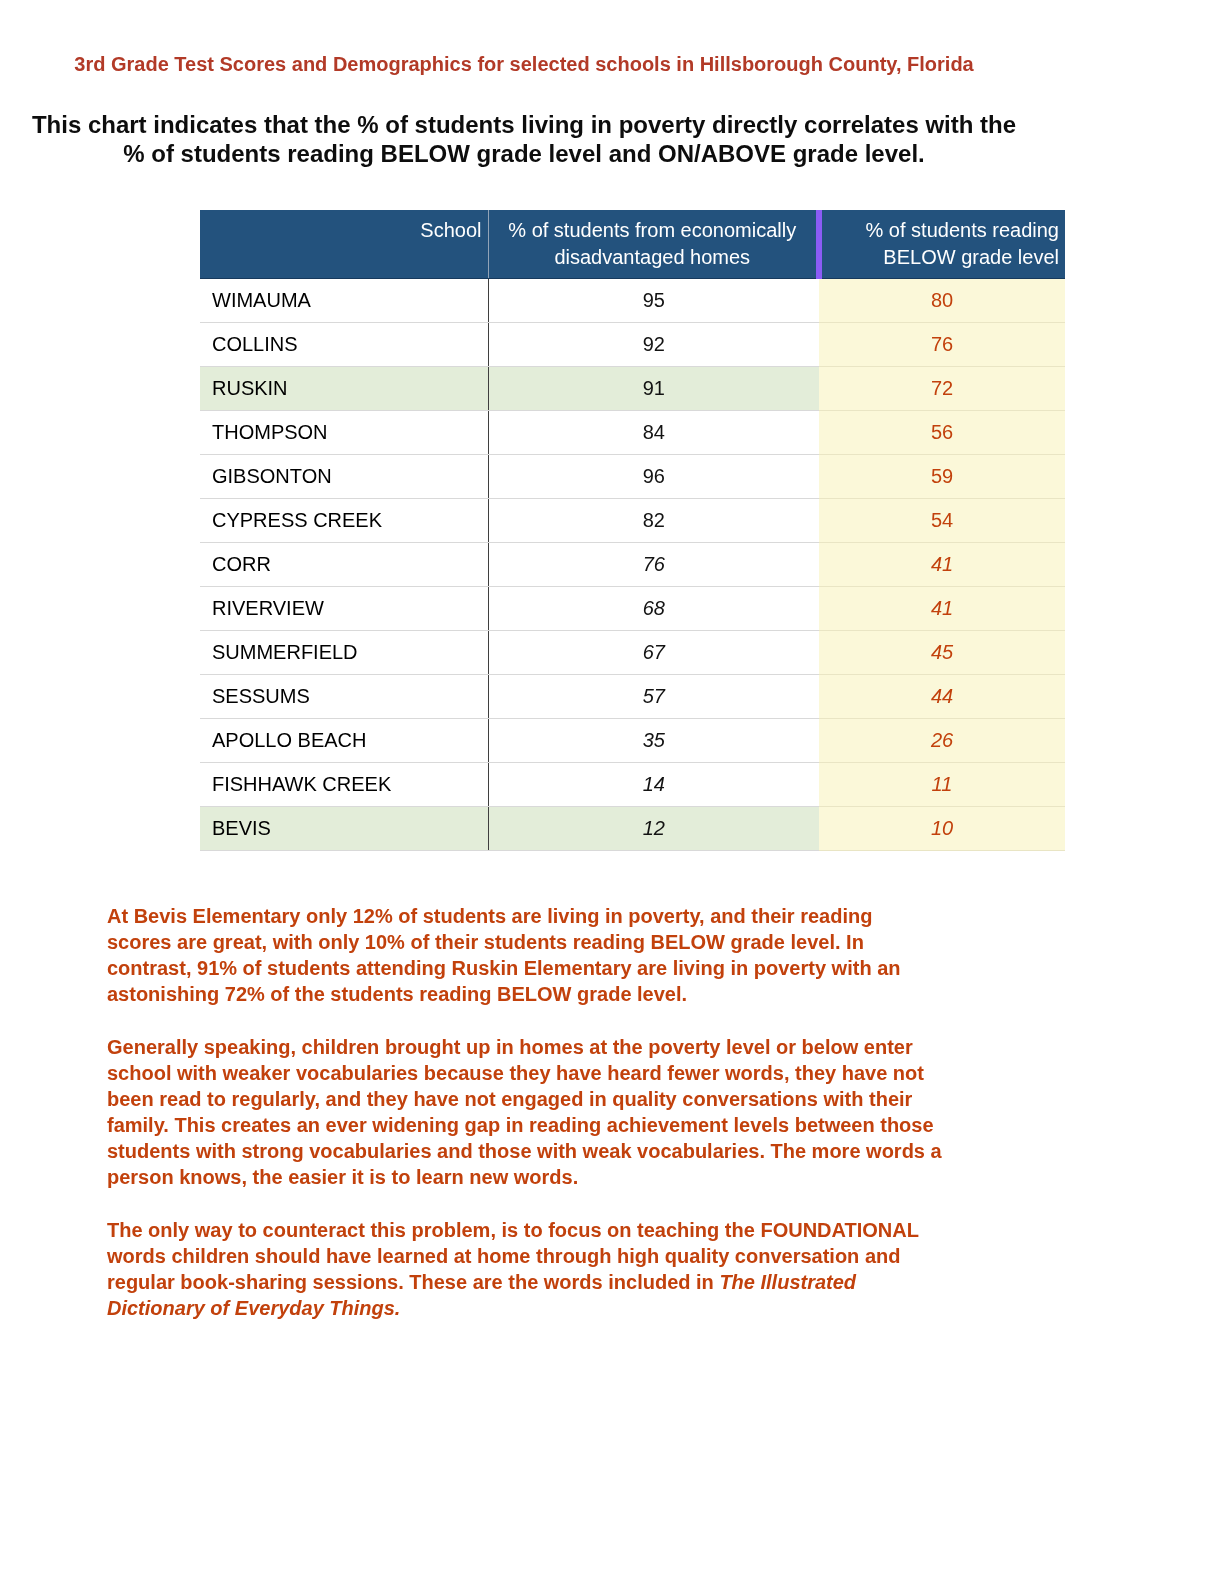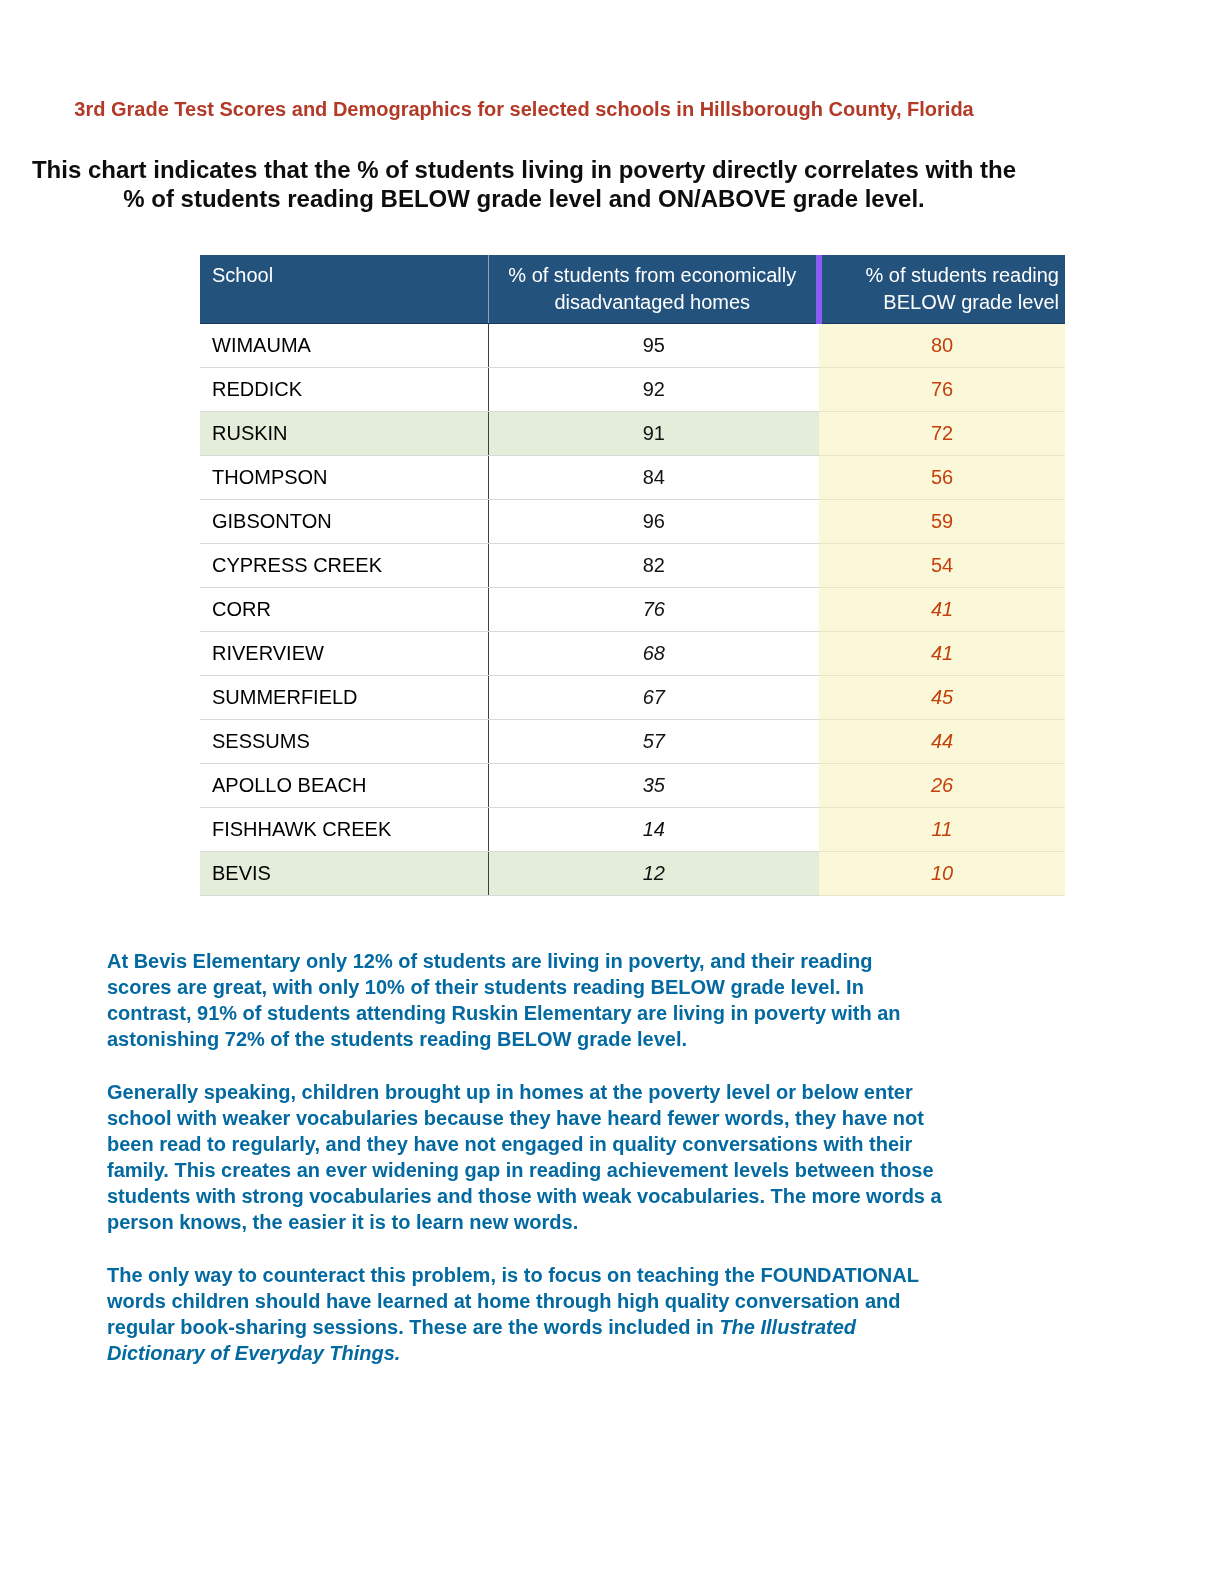--- a/index.html
+++ b/index.html
@@ -8,21 +8,21 @@
     width: 1224px;
     height: 1584px;
     font-family: "Liberation Sans", sans-serif;
     color: #111111;
     overflow: hidden;
   }
   .page {
     position: relative;
     width: 1048px;
     height: 1584px;
-    padding-top: 97px;
+    padding-top: 52px;
   }
   .title {
     text-align: center;
     color: #B23A27;
     font-size: 20px;
     font-weight: bold;
     line-height: 24px;
   }
   .subtitle {
     margin: 34px auto 0 auto;
@@ -43,21 +43,21 @@
     background: #23527D;
     color: #ffffff;
     font-weight: normal;
     font-size: 20px;
     line-height: 27px;
     vertical-align: top;
     padding: 7px 6px;
     border-bottom: 1px solid #16395C;
   }
   .scores-table th.th-school {
-    text-align: left;
+    text-align: right;
     padding-left: 12px;
     border-right: 1px solid #92A4B8;
   }
   .scores-table th.th-mid {
     text-align: center;
     border-right: 6px solid #8b5cf6;
   }
   .scores-table th.th-below { text-align: right; }
   .scores-table tbody td {
     height: 44px;
@@ -80,21 +80,21 @@
   }
   tr.highlight td.cell-school,
   tr.highlight td.cell-disadvantaged { background: #E3EDD9; }
   tr.italic-values td.cell-disadvantaged,
   tr.italic-values td.cell-below { font-style: italic; }
   .body-text {
     margin: 52px 106px 16px 107px;
     font-size: 20px;
     font-weight: bold;
     line-height: 26px;
-    color: #0369a1;
+    color: #c2410c;
   }
   .body-text p + p { margin-top: 27px; }
   .book-title { font-style: italic; }
 </style>
 </head>
 <body>
 
 <div class="page">
 
   <h1 class="title">3rd Grade Test Scores and Demographics for selected schools in Hillsborough County, Florida</h1>
@@ -114,21 +114,21 @@
         <th class="th-below">% of students reading BELOW grade level</th>
       </tr>
     </thead>
     <tbody>
         <tr>
           <td class="cell-school">WIMAUMA</td>
           <td class="cell-disadvantaged">95</td>
           <td class="cell-below">80</td>
         </tr>
         <tr>
-          <td class="cell-school">REDDICK</td>
+          <td class="cell-school">COLLINS</td>
           <td class="cell-disadvantaged">92</td>
           <td class="cell-below">76</td>
         </tr>
         <tr class="highlight">
           <td class="cell-school">RUSKIN</td>
           <td class="cell-disadvantaged">91</td>
           <td class="cell-below">72</td>
         </tr>
         <tr>
           <td class="cell-school">THOMPSON</td>

